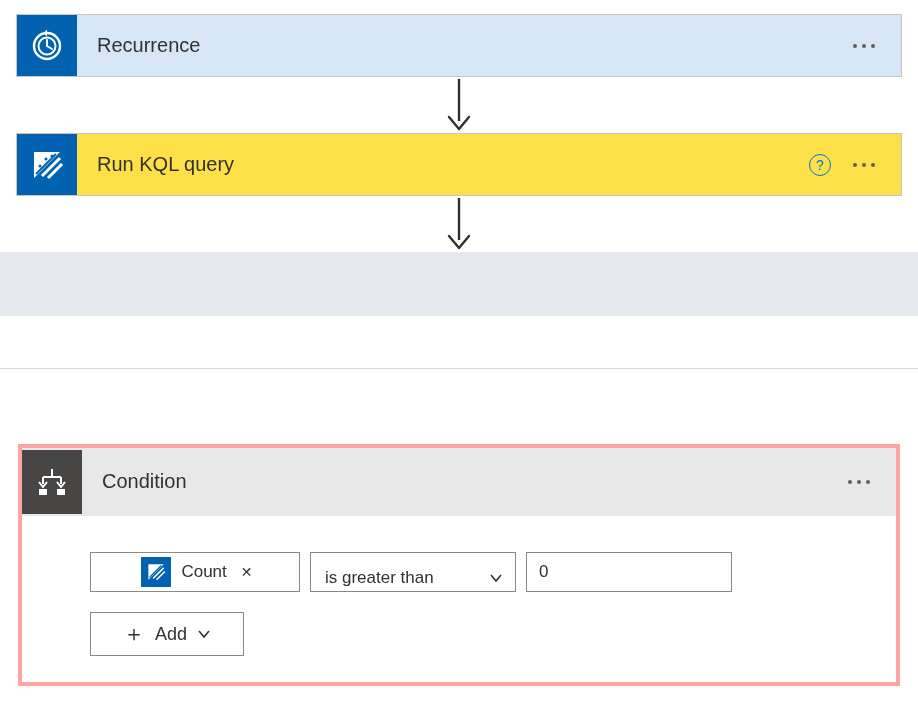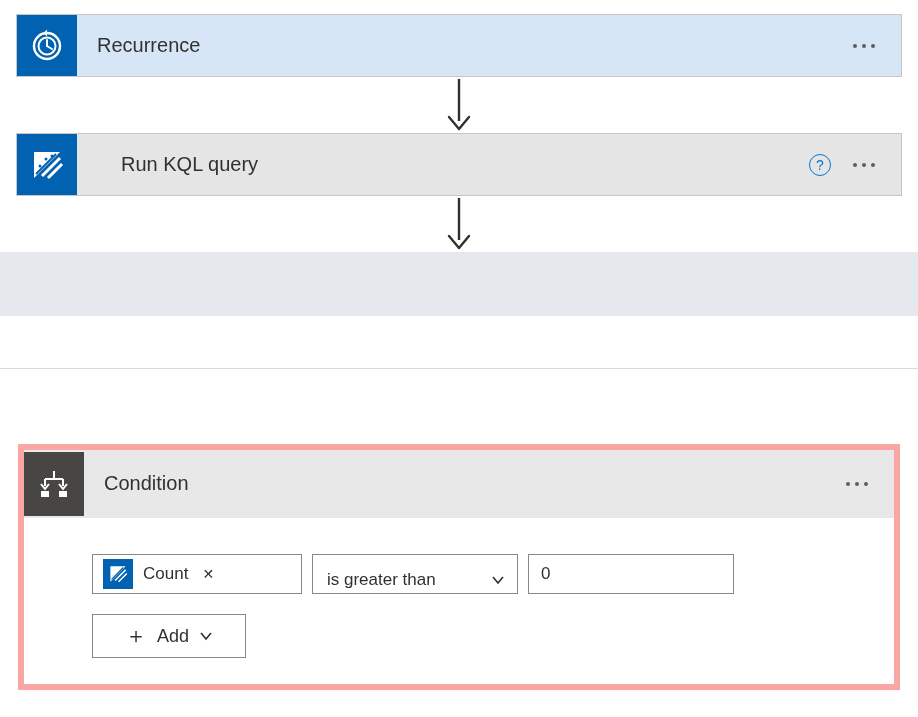--- a/index.html
+++ b/index.html
@@ -52,38 +52,38 @@
     color: #0078d4;
     display: flex; align-items: center; justify-content: center;
     font-size: 14px; cursor: pointer;
   }
 
   
   .recurrence { background: #d7e6f7; }
   .icon-recurrence { background: #0062b1; }
 
   
-  .kql { background: #e5e5e5; gap: 24px; }
+  .kql { background: #fde047; }
   .icon-kql { background: #0062b1; }
 
   
   .arrow-wrap { display: flex; justify-content: center; }
   .arrow-svg { display:block; }
 
   
   .band {
     background: #e5e8ec; height: 64px; margin-top: 0;
   }
   .thin-line { height:1px; background:#d9d9d9; margin: 52px 0 0 0; }
   .gap-big { height: 75px; }
 
   
   .cond-wrap {
     margin: 0 18px 32px 18px;
-    border: 6px solid #fca5a5;
+    border: 4px solid #fca5a5;
     box-shadow: 0 1px 2px rgba(0,0,0,.04);
     background:#fdba74;
   }
   .cond-header {
     display:flex; align-items:center;
     height:68px;
     background:#e8e8e8;
     border-bottom:1px solid #e8e8e8;
   }
   .cond-icon {
@@ -93,20 +93,21 @@
   }
   .cond-title { font-size:20px; margin-left:20px; flex:1; }
   .cond-body { padding: 36px 30px 26px 68px; background:#fff; }
   .cond-row { display:flex; gap:10px; align-items:center; }
 
   .operand-box {
     height:40px; border:1px solid #8a8886; display:flex; align-items:center;
     background:#fff;
     padding:0 6px 0 6px;
     width:210px;
+    justify-content:center;
   }
   .token {
     display:flex; align-items:center; gap:8px;
     margin-left:4px;
   }
   .token-icon {
     width:30px; height:30px; background:#0062b1;
     display:flex; align-items:center; justify-content:center;
   }
   .token-text { font-size:17px; margin-left:2px; }

